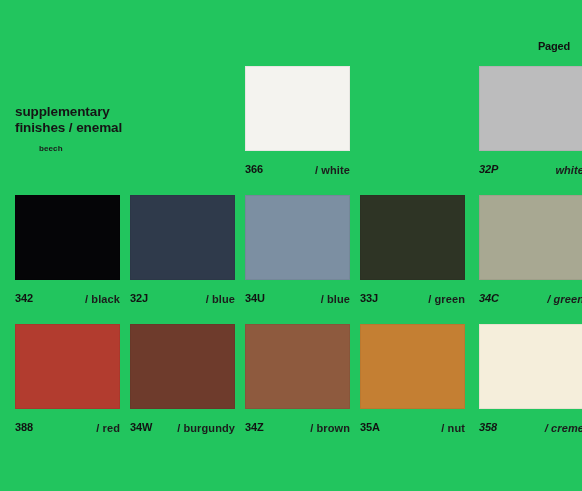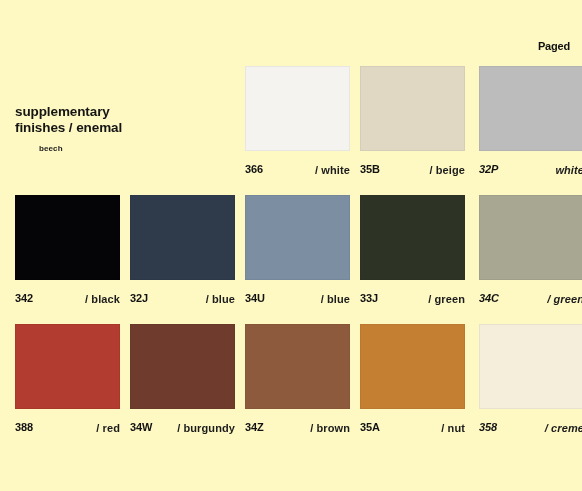--- a/index.html
+++ b/index.html
@@ -14,21 +14,21 @@
     overflow: hidden;
     font-family: "Liberation Sans", sans-serif;
     color: #141414;
     -webkit-font-smoothing: antialiased;
   }
 
   .sheet {
     position: relative;
     width: 582px;
     height: 491px;
-    background: #fef9c3;
+    background: #22c55e;
   }
 
   
   .brand {
     position: absolute;
     top: 40px;
     right: 12px;
     font-size: 11px;
     font-weight: bold;
     letter-spacing: -0.2px;
@@ -145,27 +145,20 @@
           <div class="swatch" title="" style="background: rgb(255, 255, 255);"></div>
           <div class="caption"></div>
         </div>
         <div class="cell c2">
           <div class="swatch edge" title="366" style="background: rgb(244, 243, 239);"></div>
           <div class="caption">
             <span class="code">366</span>
             <span class="desc">/ white</span>
           </div>
         </div>
-        <div class="cell c3">
-          <div class="swatch edge" title="35B" style="background: rgb(224, 216, 195);"></div>
-          <div class="caption">
-            <span class="code">35B</span>
-            <span class="desc">/ beige</span>
-          </div>
-        </div>
         <div class="cell c4">
           <div class="swatch edge" title="32P" style="background: rgb(188, 188, 189);"></div>
           <div class="caption">
             <span class="code">32P</span>
             <span class="desc">white</span>
           </div>
         </div>
       </div>
       <div class="row">
         <div class="cell c0">

